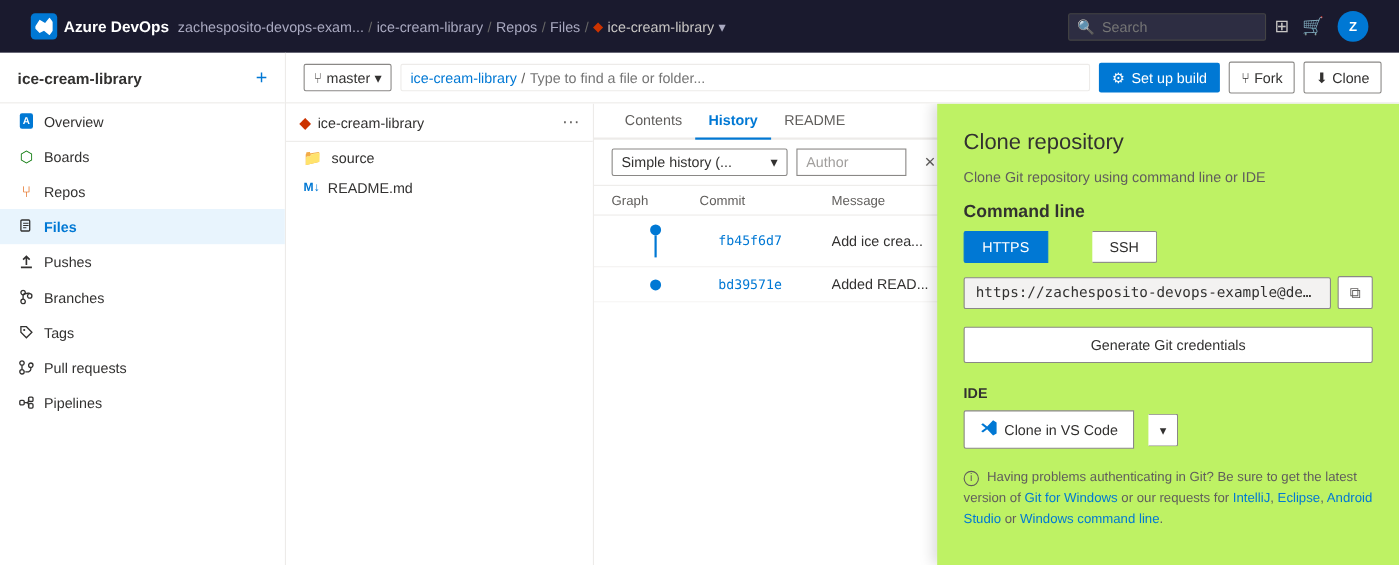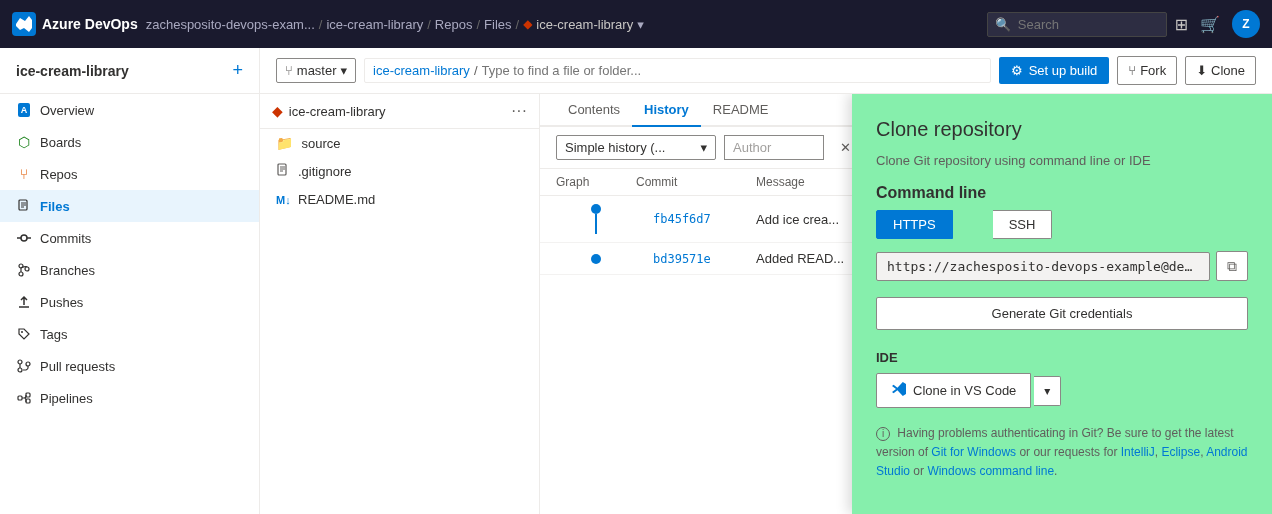--- a/index.html
+++ b/index.html
@@ -1,20 +1,20 @@
 <!DOCTYPE html>
 <html><head>
   <meta charset="utf-8">
   <style>
     * { box-sizing: border-box; margin: 0; padding: 0; }
     body { font-family: -apple-system, BlinkMacSystemFont, 'Segoe UI', sans-serif; font-size: 13px; background: #f3f2f1; color: #323130; height: 514px; overflow: hidden; }
 
     
     .top-nav {
-      display: flex; align-items: center; background: #1a1a2e; height: 48px; padding: 0 12px; gap: 8px; color: #fff;
+      display: flex; align-items: center; background: #1a1a2e; height: 48px; padding: 0 28px; gap: 8px; color: #fff;
     }
     .top-nav .brand { display: flex; align-items: center; gap: 6px; font-size: 14px; font-weight: 600; color: #fff; white-space: nowrap; }
     .top-nav .brand-icon { width: 24px; height: 24px; background: #0078d4; border-radius: 4px; display: flex; align-items: center; justify-content: center; color: #fff; font-size: 12px; font-weight: bold; }
     .breadcrumb { display: flex; align-items: center; gap: 4px; color: #c8c6c4; font-size: 13px; flex: 1; }
     .breadcrumb span { color: #c8c6c4; }
     .breadcrumb .sep { color: #666; }
     .breadcrumb .repo-name { display: flex; align-items: center; gap: 4px; color: #c8c6c4; }
     .breadcrumb .repo-icon { color: #cc3300; font-size: 12px; }
     .search-box { display: flex; align-items: center; background: #2d2d42; border: 1px solid #444; border-radius: 2px; padding: 4px 8px; gap: 6px; min-width: 180px; color: #c8c6c4; }
     .search-box input { background: transparent; border: none; outline: none; color: #f0abfc; font-size: 13px; width: 120px; }
@@ -76,37 +76,37 @@
     .history-row { display: grid; grid-template-columns: 80px 120px 1fr; padding: 8px 16px; border-bottom: 1px solid #f3f2f1; align-items: center; font-size: 13px; }
     .graph-dot { width: 10px; height: 10px; border-radius: 50%; background: #0078d4; display: inline-block; }
     .graph-line { width: 2px; height: 20px; background: #0078d4; margin: 0 auto; }
     .graph-col { display: flex; flex-direction: column; align-items: center; }
     .commit-hash { color: #0078d4; font-family: monospace; font-size: 12px; margin-left: 17px; }
     .commit-msg { color: #323130; white-space: nowrap; overflow: hidden; text-overflow: ellipsis; }
 
     
     .clone-panel {
       position: absolute; right: 0; top: 0; width: 420px; height: 100%;
-      background: #86efac; box-shadow: -4px 0 12px rgba(0,0,0,0.15);
+      background: #bef264; box-shadow: -4px 0 12px rgba(0,0,0,0.15);
       padding: 24px; overflow-y: auto; z-index: 10;
     }
     .clone-title { font-size: 20px; font-weight: 300; color: #323130; margin-bottom: 12px; }
     .clone-subtitle { font-size: 13px; color: #605e5c; margin-bottom: 16px; }
     .clone-section-label { font-size: 16px; font-weight: 600; color: #323130; margin-bottom: 8px; }
     .clone-protocol-tabs { display: flex; gap: 0; margin-bottom: 12px; }
     .proto-tab { padding: 6px 16px; border: 1px solid #8a8886; cursor: pointer; font-size: 13px; background: #fff; color: #323130; }
     .proto-tab:first-child { border-radius: 2px 0 0 2px; }
     .proto-tab:last-child { border-radius: 0 2px 2px 0; border-left: none; margin-left: 40px; }
     .proto-tab.active { background: #0078d4; color: #fff; border-color: #0078d4; }
     .clone-url-row { display: flex; align-items: center; gap: 6px; margin-bottom: 16px; }
     .clone-url-input { flex: 1; border: 1px solid #8a8886; border-radius: 2px; padding: 6px 10px; font-size: 13px; color: #323130; background: #f3f2f1; font-family: monospace; overflow: hidden; white-space: nowrap; text-overflow: ellipsis; }
     .copy-btn { width: 32px; height: 30px; border: 1px solid #8a8886; border-radius: 2px; background: #fff; cursor: pointer; display: flex; align-items: center; justify-content: center; color: #605e5c; font-size: 14px; flex-shrink: 0; }
     .btn-git-creds { width: 100%; padding: 8px; border: 1px solid #8a8886; border-radius: 2px; background: #fff; cursor: pointer; font-size: 13px; color: #323130; font-weight: 500; margin-bottom: 20px; }
     .ide-label { font-size: 13px; font-weight: 600; color: #323130; margin-bottom: 8px; }
-    .clone-vscode-row { display: flex; align-items: center; gap: 3px; }
+    .clone-vscode-row { display: flex; align-items: center; gap: 13px; }
     .btn-vscode { display: flex; align-items: center; gap: 6px; padding: 7px 14px; background: #fff; border: 1px solid #8a8886; border-radius: 2px 0 0 2px; cursor: pointer; font-size: 13px; color: #323130; }
     .btn-vscode-arrow { padding: 7px 10px; border: 1px solid #8a8886; border-left: none; border-radius: 0 2px 2px 0; background: #fff; cursor: pointer; font-size: 12px; color: #323130; }
     .clone-help { font-size: 12px; color: #605e5c; margin-top: 16px; line-height: 1.6; }
     .clone-help a { color: #0078d4; text-decoration: none; }
     .info-icon { display: inline-block; width: 14px; height: 14px; border: 1px solid #605e5c; border-radius: 50%; text-align: center; line-height: 12px; font-size: 10px; color: #605e5c; margin-right: 4px; }
 
     
     ::-webkit-scrollbar { width: 6px; }
     ::-webkit-scrollbar-track { background: #f3f2f1; }
     ::-webkit-scrollbar-thumb { background: #c8c6c4; border-radius: 3px; }
@@ -177,51 +177,41 @@
     <div class="sidebar-item active">
       <div class="item-icon">
         <svg width="14" height="14" viewBox="0 0 14 14" fill="none">
           <rect x="2" y="1" width="8" height="10" rx="1" stroke="#323130" stroke-width="1.2" fill="none"></rect>
           <path d="M4 4h5M4 6h5M4 8h3" stroke="#323130" stroke-width="1"></path>
         </svg>
       </div>
       <span>Files</span>
     </div>
 
-    <div class="sidebar-item">
-      <div class="item-icon">
-        <svg width="14" height="14" viewBox="0 0 14 14" fill="none">
-          <circle cx="7" cy="7" r="3" stroke="#323130" stroke-width="1.5" fill="none"></circle>
-          <line x1="0" y1="7" x2="4" y2="7" stroke="#323130" stroke-width="1.5"></line>
-          <line x1="10" y1="7" x2="14" y2="7" stroke="#323130" stroke-width="1.5"></line>
-        </svg>
-      </div>
-      <span>Commits</span>
+
+    <div class="sidebar-item">
+      <div class="item-icon">
+        <svg width="14" height="14" viewBox="0 0 14 14" fill="none">
+          <path d="M7 2v8M4 5l3-3 3 3" stroke="#323130" stroke-width="1.5" fill="none"></path>
+          <line x1="2" y1="12" x2="12" y2="12" stroke="#323130" stroke-width="1.5"></line>
+        </svg>
+      </div>
+      <span>Pushes</span>
     </div>
 
     <div class="sidebar-item">
       <div class="item-icon">
         <svg width="14" height="14" viewBox="0 0 14 14" fill="none">
           <circle cx="4" cy="3" r="2" stroke="#323130" stroke-width="1.2" fill="none"></circle>
           <circle cx="4" cy="11" r="2" stroke="#323130" stroke-width="1.2" fill="none"></circle>
           <circle cx="10" cy="6" r="2" stroke="#323130" stroke-width="1.2" fill="none"></circle>
           <path d="M4 5v4M4 5c0-1 6-2 6-1" stroke="#323130" stroke-width="1.2" fill="none"></path>
         </svg>
       </div>
       <span>Branches</span>
-    </div>
-
-    <div class="sidebar-item">
-      <div class="item-icon">
-        <svg width="14" height="14" viewBox="0 0 14 14" fill="none">
-          <path d="M7 2v8M4 5l3-3 3 3" stroke="#323130" stroke-width="1.5" fill="none"></path>
-          <line x1="2" y1="12" x2="12" y2="12" stroke="#323130" stroke-width="1.5"></line>
-        </svg>
-      </div>
-      <span>Pushes</span>
     </div>
 
     <div class="sidebar-item">
       <div class="item-icon">
         <svg width="14" height="14" viewBox="0 0 14 14" fill="none">
           <path d="M2 2h5l5 5-5 5-5-5V2z" stroke="#323130" stroke-width="1.2" fill="none"></path>
           <circle cx="5" cy="5" r="1" fill="#323130"></circle>
         </svg>
       </div>
       <span>Tags</span>
@@ -291,29 +281,20 @@
             <span>ice-cream-library</span>
           </div>
           <span class="file-panel-more">···</span>
         </div>
 
         <div class="file-item">
           <span class="folder-icon">📁</span>
           <span>source</span>
         </div>
         <div class="file-item">
-          <span class="file-icon">
-            <svg width="14" height="14" viewBox="0 0 14 14" fill="none">
-              <rect x="2" y="1" width="8" height="11" rx="1" stroke="#605e5c" stroke-width="1.2" fill="none"></rect>
-              <path d="M4 4h5M4 6h5M4 8h3" stroke="#605e5c" stroke-width="1"></path>
-            </svg>
-          </span>
-          <span>.gitignore</span>
-        </div>
-        <div class="file-item">
           <span style="font-size:11px;font-weight:bold;color:#0078d4;width:14px;text-align:center;">M↓</span>
           <span>README.md</span>
         </div>
       </div>
 
       <div class="history-panel">
         <div class="history-tabs">
           <div class="history-tab">Contents</div>
           <div class="history-tab active">History</div>
           <div class="history-tab">README</div>

